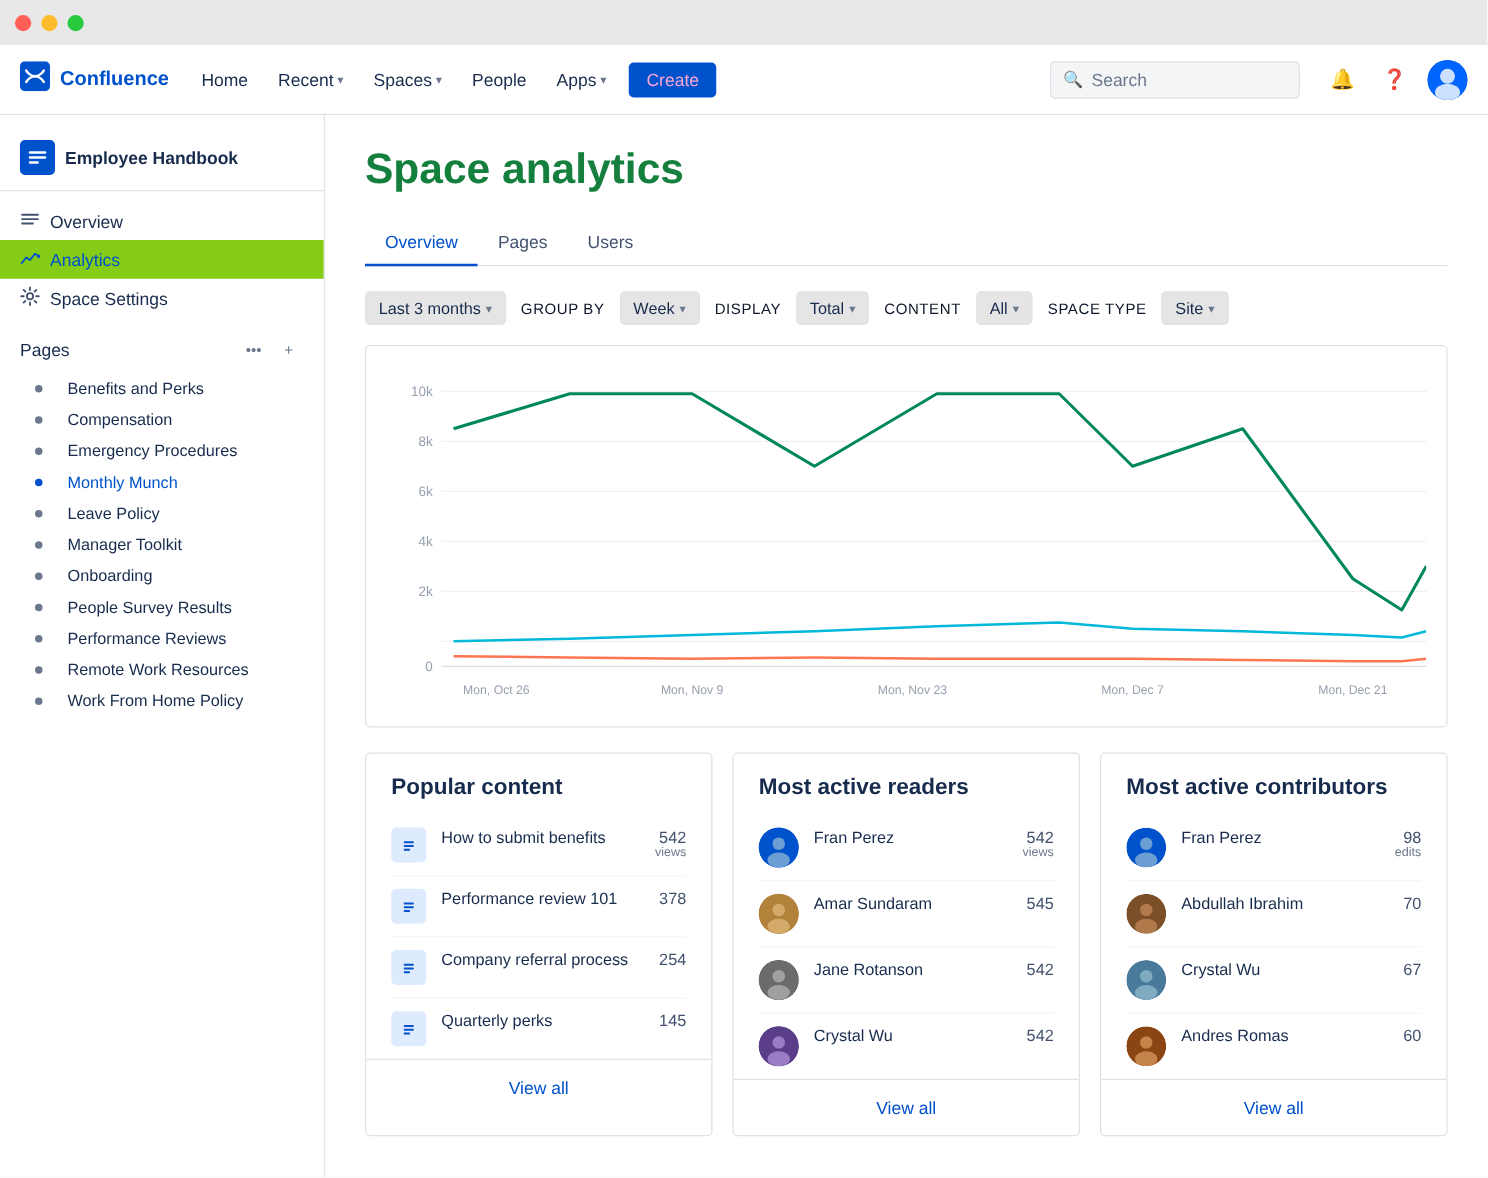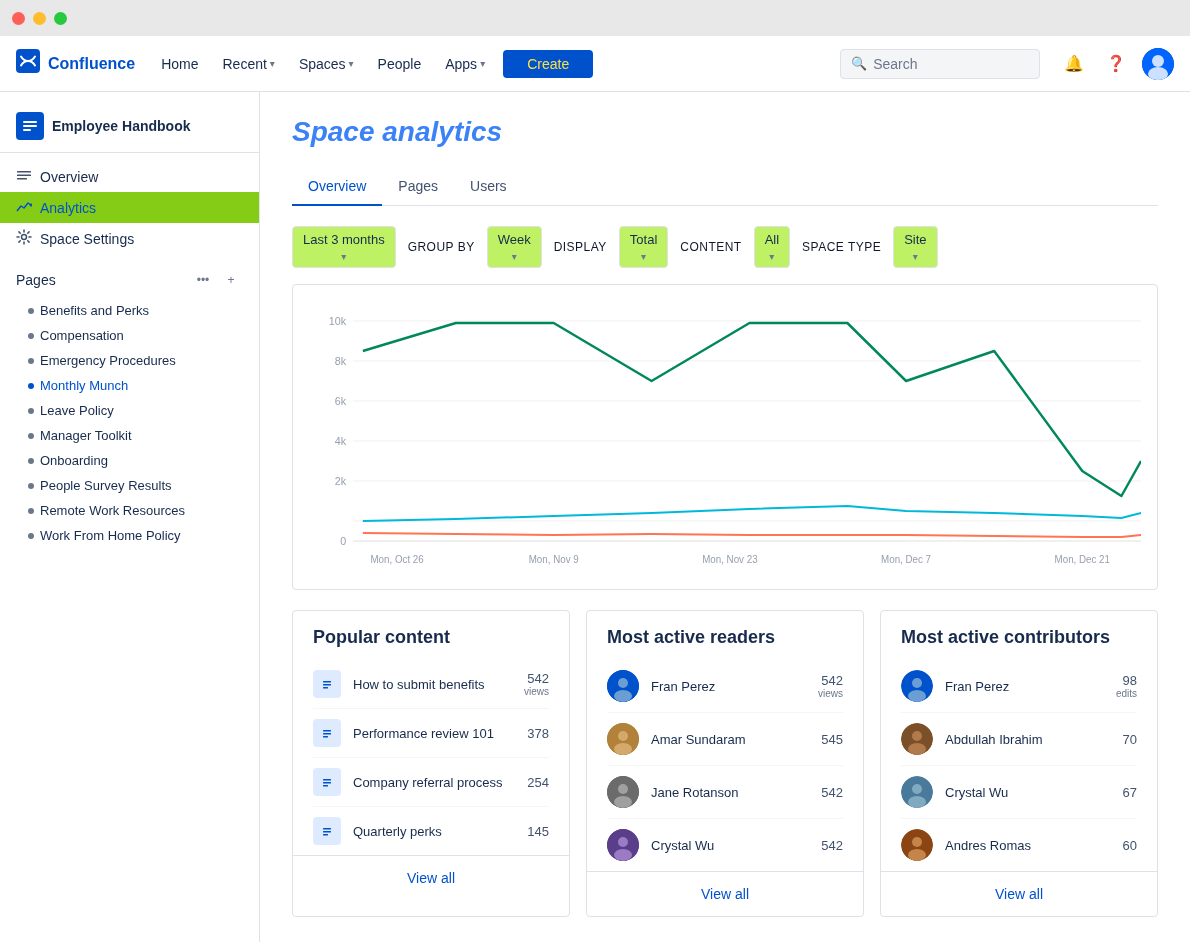--- a/index.html
+++ b/index.html
@@ -27,21 +27,21 @@
       align-items: center;
       padding: 0 16px;
       border-bottom: 1px solid #dfe1e6;
       gap: 8px;
     }
     .nav-logo { display: flex; align-items: center; gap: 8px; margin-right: 8px; }
     .nav-logo-icon { color: #0052cc; font-size: 20px; }
     .nav-logo-text { color: #0052cc; font-weight: 600; font-size: 16px; }
     .nav-items { display: flex; align-items: center; gap: 4px; }
     .nav-item { padding: 6px 10px; border-radius: 4px; cursor: pointer; color: #172b4d; font-size: 14px; display: flex; align-items: center; gap: 3px; }
-    .nav-create { background: #0052cc; color: #fde047; padding: 6px 24px; border-radius: 4px; font-weight: 500; cursor: pointer; margin-left: 4px; }
+    .nav-create { background: #0052cc; color: #f9a8d4; padding: 6px 14px; border-radius: 4px; font-weight: 500; cursor: pointer; margin-left: 4px; }
     .nav-spacer { flex: 1; }
     .nav-search { display: flex; align-items: center; background: #f4f5f7; border: 1px solid #dfe1e6; border-radius: 4px; padding: 6px 10px; gap: 6px; min-width: 200px; cursor: text; }
     .nav-search-text { color: #6b778c; font-size: 14px; }
     .nav-icons { display: flex; align-items: center; gap: 10px; margin-left: 10px; }
     .nav-icon-btn { width: 32px; height: 32px; border-radius: 50%; display: flex; align-items: center; justify-content: center; cursor: pointer; color: #42526e; font-size: 16px; }
     .nav-avatar { width: 32px; height: 32px; border-radius: 50%; background: #0052cc; display: flex; align-items: center; justify-content: center; cursor: pointer; overflow: hidden; }
 
     
     .layout { display: flex; height: calc(100vh - 36px - 56px); }
 
@@ -51,49 +51,49 @@
     .sidebar-space-icon { width: 28px; height: 28px; background: #0052cc; border-radius: 4px; display: flex; align-items: center; justify-content: center; color: #fff; font-size: 14px; }
     .sidebar-space-name { font-weight: 600; font-size: 14px; color: #172b4d; }
     .sidebar-item { display: flex; align-items: center; gap: 8px; padding: 6px 16px; cursor: pointer; color: #172b4d; font-size: 14px; border-radius: 0; }
     .sidebar-item.active { color: #0052cc; background: #84cc16; }
     .sidebar-item-icon { color: #6b778c; font-size: 14px; width: 16px; text-align: center; }
     .sidebar-item.active .sidebar-item-icon { color: #0052cc; }
     .sidebar-pages-header { display: flex; align-items: center; justify-content: space-between; padding: 6px 16px; }
     .sidebar-pages-label { font-size: 14px; color: #172b4d; font-weight: 500; }
     .sidebar-pages-actions { display: flex; gap: 4px; }
     .sidebar-pages-action { width: 24px; height: 24px; display: flex; align-items: center; justify-content: center; cursor: pointer; border-radius: 4px; color: #6b778c; font-size: 12px; }
-    .sidebar-page-item { padding: 5px 16px 5px 28px; cursor: pointer; color: #172b4d; font-size: 13px; display: flex; align-items: center; gap: 6px; }
+    .sidebar-page-item { padding: 5px 16px 5px 28px; cursor: pointer; color: #172b4d; font-size: 13px; display: flex; align-items: center; gap: 20px; }
     .sidebar-page-bullet { width: 6px; height: 6px; border-radius: 50%; background: #6b778c; flex-shrink: 0; }
     .sidebar-page-item.active .sidebar-page-bullet { background: #0052cc; }
 
     
     .main { flex: 1; overflow-y: auto; padding: 24px 32px; background: #fff; }
 
-    .page-title { font-size: 28px; font-weight: 600; color: #3b82f6; margin-bottom: 20px; font-style: italic; }
+    .page-title { font-size: 34px; font-weight: 600; color: #15803d; margin-bottom: 20px; }
 
     
     .tabs { display: flex; border-bottom: 1px solid #dfe1e6; margin-bottom: 20px; gap: 0; }
     .tab { padding: 10px 16px; cursor: pointer; color: #42526e; font-size: 14px; border-bottom: 2px solid transparent; margin-bottom: -1px; }
     .tab.active { color: #0052cc; border-bottom: 2px solid #0052cc; font-weight: 500; }
 
     
     .filters { display: flex; align-items: center; gap: 12px; margin-bottom: 16px; flex-wrap: wrap; }
-    .filter-select { display: flex; align-items: center; gap: 4px; border: 1px solid #dfe1e6; border-radius: 4px; padding: 5px 10px; cursor: pointer; background: #bef264; font-size: 13px; color: #172b4d; flex-direction: column; }
+    .filter-select { display: flex; align-items: center; gap: 4px; border: 1px solid #dfe1e6; border-radius: 4px; padding: 5px 10px; cursor: pointer; background: #e5e5e5; font-size: 13px; color: #172b4d; }
     .filter-label { font-size: 12px; color: #0f172a; font-weight: 500; text-transform: uppercase; letter-spacing: 0.04em; }
 
     
     .chart-container { border: 1px solid #dfe1e6; border-radius: 4px; padding: 16px 16px 8px; margin-bottom: 20px; background: #fff; text-align: center; }
     .chart-area { width: 100%; height: 280px; position: relative; }
 
     
     .cards-row { display: grid; grid-template-columns: 1fr 1fr 1fr; gap: 16px; }
     .card { border: 1px solid #dfe1e6; border-radius: 4px; background: #fff; overflow: hidden; }
     .card-header { padding: 16px 20px 12px; font-size: 18px; font-weight: 600; color: #172b4d; }
     .card-list { padding: 0 20px; }
-    .card-item { display: flex; align-items: center; gap: 12px; padding: 10px 0; border-bottom: 1px solid #f4f5f7; }
+    .card-item { display: flex; align-items: flex-start; gap: 12px; padding: 10px 0; border-bottom: 1px solid #f4f5f7; }
     .card-item:last-child { border-bottom: none; }
     .card-item-icon { width: 28px; height: 28px; background: #deebff; border-radius: 4px; display: flex; align-items: center; justify-content: center; flex-shrink: 0; }
     .card-item-name { flex: 1; font-size: 13px; color: #172b4d; }
     .card-item-count { font-size: 13px; color: #42526e; text-align: right; }
     .card-item-count-label { font-size: 10px; color: #6b778c; text-align: right; }
     .card-avatar { width: 32px; height: 32px; border-radius: 50%; flex-shrink: 0; overflow: hidden; display: flex; align-items: center; justify-content: center; font-weight: 600; font-size: 12px; color: #fff; }
     .card-footer { padding: 14px 20px; border-top: 1px solid #dfe1e6; text-align: center; cursor: pointer; }
     .card-footer-link { color: #0052cc; font-size: 14px; font-weight: 500; }
 
     .chevron { font-size: 10px; color: #6b778c; }
@@ -243,20 +243,24 @@
     <div class="sidebar-page-item">
       <span class="sidebar-page-bullet"></span>
       <span>Onboarding</span>
     </div>
     <div class="sidebar-page-item">
       <span class="sidebar-page-bullet"></span>
       <span>People Survey Results</span>
     </div>
     <div class="sidebar-page-item">
       <span class="sidebar-page-bullet"></span>
+      <span>Performance Reviews</span>
+    </div>
+    <div class="sidebar-page-item">
+      <span class="sidebar-page-bullet"></span>
       <span>Remote Work Resources</span>
     </div>
     <div class="sidebar-page-item">
       <span class="sidebar-page-bullet"></span>
       <span>Work From Home Policy</span>
     </div>
   </aside>
 
   <main class="main">
     <h1 class="page-title">Space analytics</h1>

